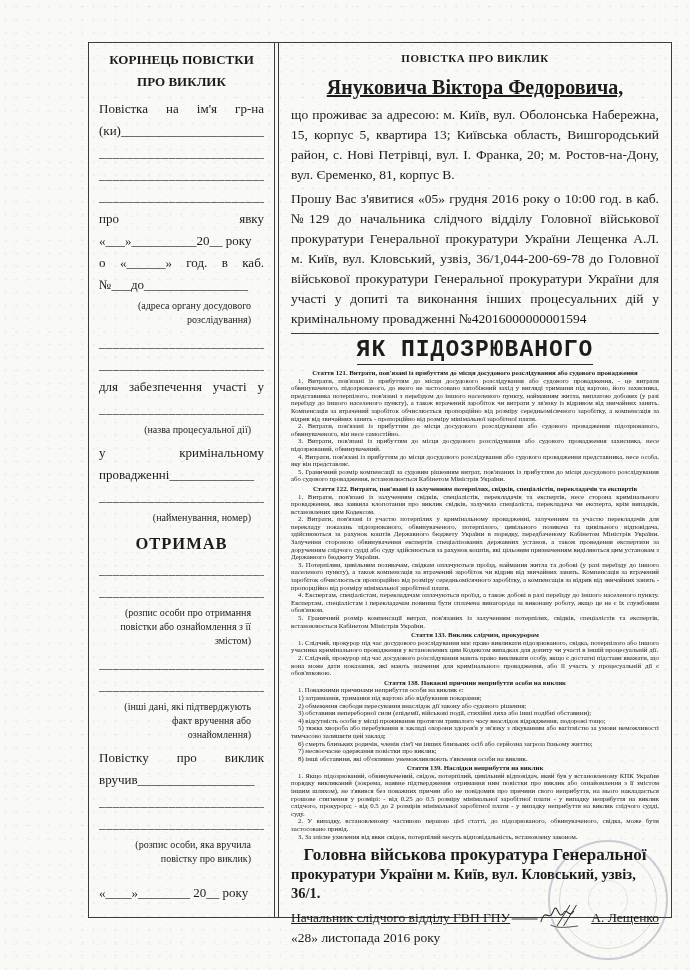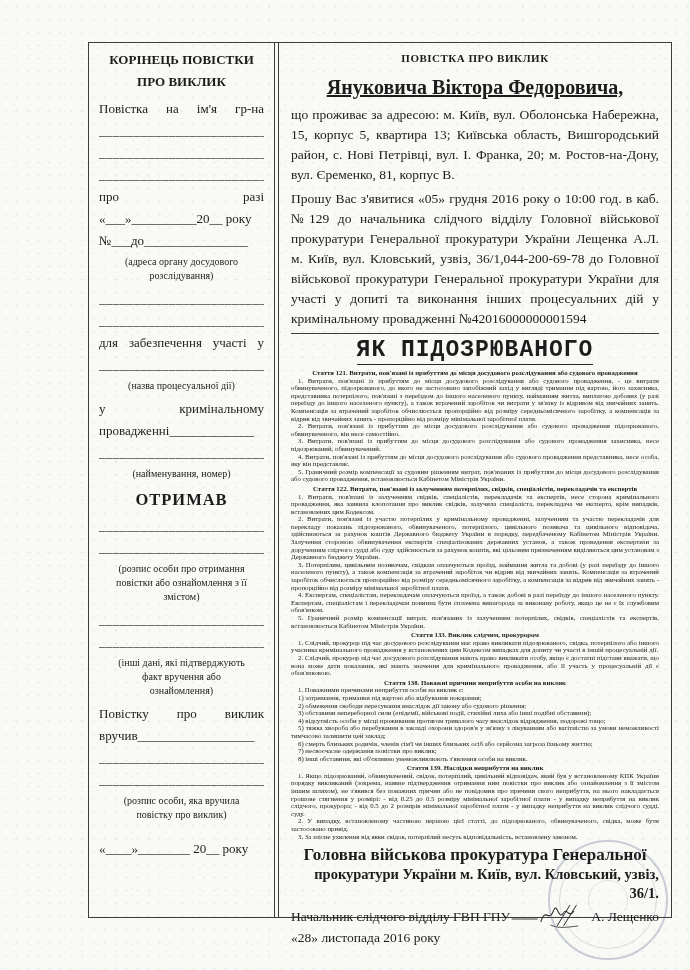--- a/index.html
+++ b/index.html
@@ -21,42 +21,42 @@
     border:1.5px solid #3c3c3c; display:flex; background:transparent; z-index:1;
   }
 
   
   .stub { width:186px; border-right:1px solid #3c3c3c; padding:6px 10px; }
   .stub-inner > div { font-size:13px; line-height:22px; }
   .s-t { font-weight:bold; text-align:center; font-size:15.5px; line-height:20px; margin-bottom:5px; }
   .s-j { text-align:justify; text-align-last:justify; }
   .s-l { white-space:nowrap; overflow:hidden; }
   .s-u { white-space:nowrap; overflow:hidden; letter-spacing:0.5px; }
-  .s-c { font-size:10px !important; line-height:14px !important; text-align:center; margin:3px 13px 5px; }
+  .s-c { font-size:10px !important; line-height:14px !important; text-align:right; margin:3px 13px 5px; }
   .s-b { font-weight:bold; text-align:center; font-size:16.5px !important; letter-spacing:1px; margin:8px 0 4px; }
   .s-d { margin-top:16px; white-space:nowrap; overflow:hidden; }
 
   
   .main { flex:1; border-left:1px solid #3c3c3c; margin-left:3px; padding:6px 12px 4px; }
   .m-title { font-weight:bold; text-align:center; font-size:11px; line-height:18px; letter-spacing:0.5px; }
   .m-name { font-weight:bold; text-align:center; font-size:20px; line-height:26px; margin:7px 0 5px;text-decoration:underline; }
   .m-body { font-size:13.5px; line-height:20px; text-align:justify; margin-bottom:4px; }
   .m-status { margin-top:4px; border-top:1px solid #3c3c3c; padding-top:3px; text-align:center;font-family:Liberation Mono, monospace; }
   .m-status-h { display:inline-block; font-weight:bold; font-size:23px; line-height:27px; letter-spacing:1px; border-bottom:1.5px solid #2a2a2a; }
   .m-status-c { font-size:10.5px; line-height:13px; margin-top:1px; }
 
   .fine { margin-top:4px; }
   .fine p { font-size:6.8px; line-height:7.6px; }
   .s-h { font-weight:bold; text-align:center; margin-top:2px; }
   .s-p { text-align:justify; text-indent:7px; }
 
   .footer { margin-top:4px; }
   .f-org1 { font-weight:bold; text-align:center; font-size:17px; line-height:21px; }
-  .f-org2 { font-weight:bold; text-align:right; font-size:14.5px; line-height:19px; }
-  .f-role-row { display:flex; align-items:center; font-size:13.5px; line-height:21px; margin-top:1px; }
+  .f-org2 { font-weight:bold; text-align:left; font-size:14.5px; line-height:19px; }
+  .f-role-row { display:flex; align-items:flex-end; font-size:13.5px; line-height:21px; margin-top:1px;text-decoration:underline; }
   .f-sig { flex:1; height:24px; position:relative; }
   .f-sig svg { position:absolute; left:0; bottom:-2px; width:100%; height:28px; }
   .f-date { font-size:13.5px; line-height:19px; padding-right:28px; }
 
   
   .stamp {
     position:absolute; left:548px; top:840px; width:120px; height:120px;
     border-radius:50%; border:2px solid rgba(86,102,138,0.30); z-index:2; pointer-events:none;
   }
   .stamp::after {
@@ -72,25 +72,27 @@
 <body>
 
 <div class="page">
 
   <div class="doc">
 
     <div class="stub">
       <div class="stub-inner">
           <div class="s-t">КОРІНЕЦЬ ПОВІСТКИ ПРО ВИКЛИК</div>
           <div class="s-j">Повістка на ім'я гр-на</div>
+          <div class="s-l">(ки)______________________</div>
           <div class="s-u">________________________</div>
           <div class="s-u">________________________</div>
           <div class="s-u">________________________</div>
-          <div class="s-j">про разі</div>
+          <div class="s-j">про явку</div>
           <div class="s-l">«___»__________20__ року</div>
+          <div class="s-j">о «______» год. в каб.</div>
           <div class="s-l">№___до________________</div>
           <div class="s-c">(адреса органу досудового розслідування)</div>
           <div class="s-u">________________________</div>
           <div class="s-u">________________________</div>
           <div class="s-j">для забезпечення участі у</div>
           <div class="s-u">________________________</div>
           <div class="s-c">(назва процесуальної дії)</div>
           <div class="s-j">у кримінальному</div>
           <div class="s-l">провадженні_____________</div>
           <div class="s-u">________________________</div>

